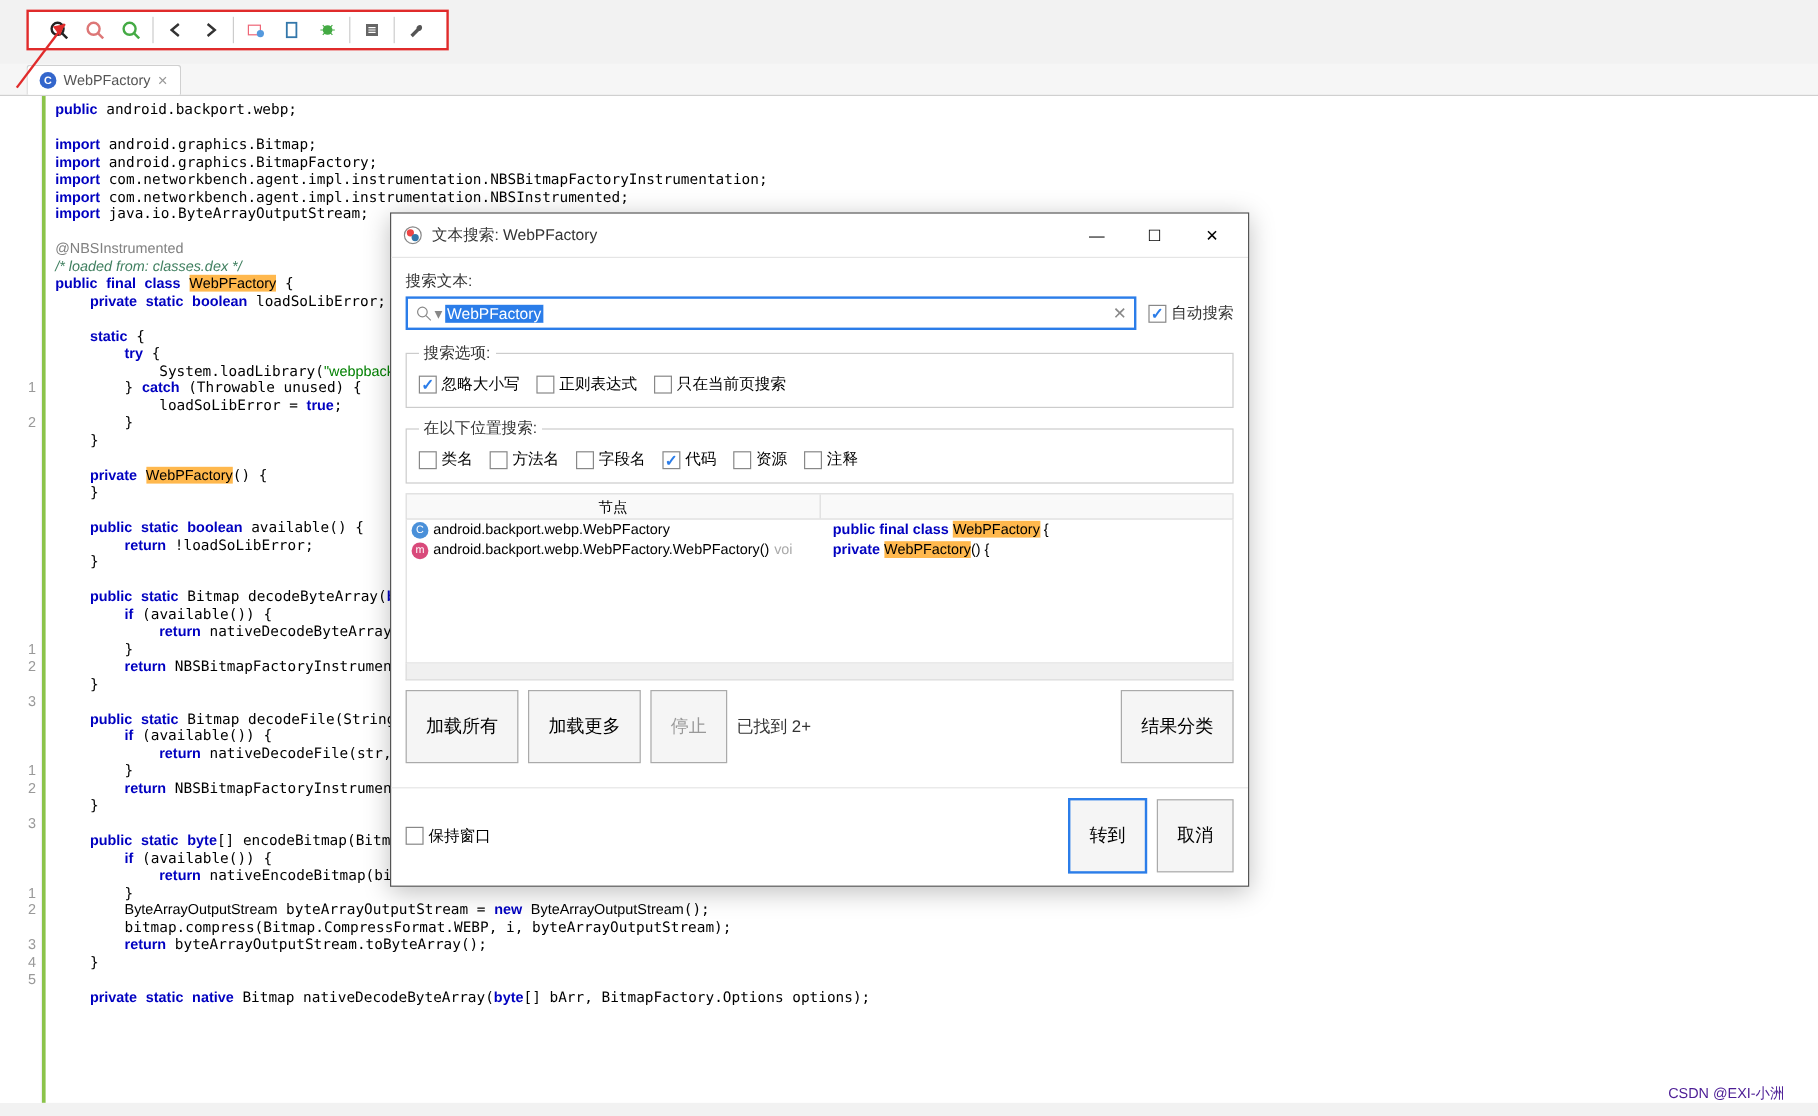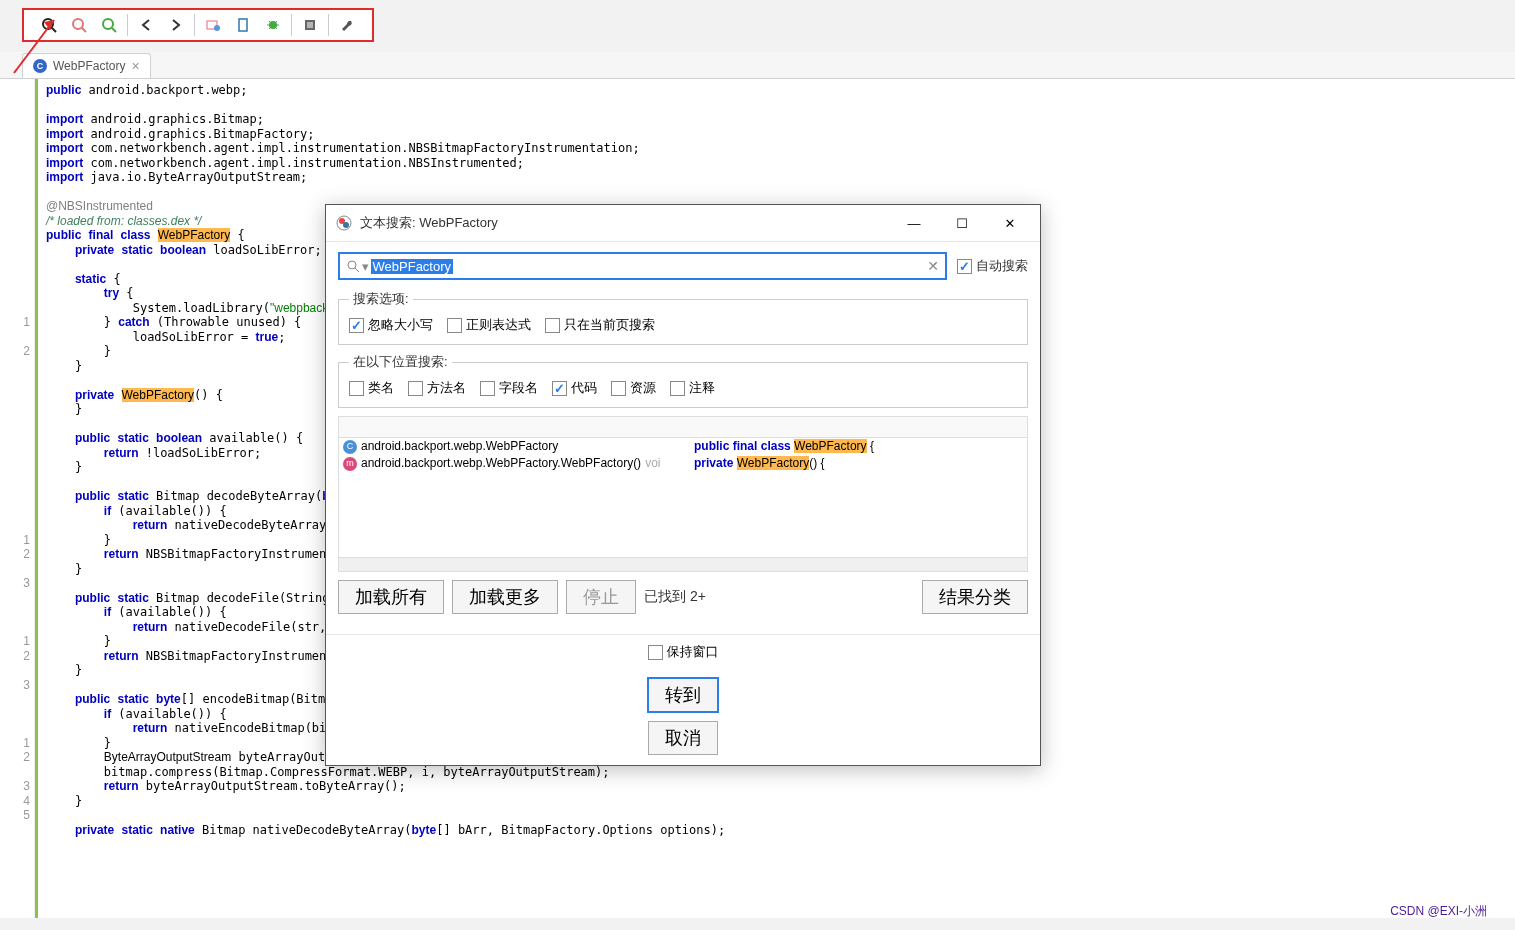--- a/index.html
+++ b/index.html
@@ -18,21 +18,21 @@
 .gutter div { height:14.5px; line-height:14.5px; text-align:right; padding-right:4px;}
 .code { flex:1; font-family:Consolas,monospace; font-size:12px; line-height:14.5px; padding:4px 0 0 8px; white-space:pre; color:#000; position:relative; border-left:3px solid #8bc34a; }
 .kw { color:#0000c0; font-weight:bold; }
 .str { color:#008000; }
 .ann { color:#808080; }
 .cmt { color:#3f7f5f; font-style:italic; }
 .hl { background:#ffb84d; }
 .hl-line { position:absolute; left:-8px; right:0; height:14.5px; background:#fff6dd; z-index:-1; }
 .pkgcls{color:#000;}
 
-.dialog { position:absolute; left:325px; top:204px; width:716px; background:#fff; border:1px solid #555; box-shadow:0 4px 20px rgba(0,0,0,.25); font-size:13px; }
+.dialog { position:absolute; left:325px; top:177px; width:716px; background:#fff; border:1px solid #555; box-shadow:0 4px 20px rgba(0,0,0,.25); font-size:13px; }
 .dlg-title { display:flex; align-items:center; gap:8px; padding:6px 10px; border-bottom:1px solid #e5e5e5; }
 .dlg-title-text { flex:1; color:#333; }
 .win-btn { width:40px; height:24px; display:flex; align-items:center; justify-content:center; cursor:pointer; font-size:13px;}
 .dlg-body { padding:10px 12px; }
 .dlg-label { color:#333; font-size:13px; margin-bottom:4px; }
 .search-row { display:flex; gap:10px; align-items:center; margin-bottom:10px; }
 .search-box { flex:1; display:flex; align-items:center; border:2px solid #2b7de9; background:#fff; height:28px; padding:0 6px; }
 .search-box input { flex:1; border:none; outline:none; font-size:13px; }
 .search-sel { background:#2b7de9; color:#fff; padding:0 2px; }
 .search-clear { color:#888; cursor:pointer; font-size:14px;}
@@ -47,26 +47,26 @@
 .results-head div { flex:1; text-align:center; line-height:22px; border-right:1px solid #ddd; }
 .results-head div:last-child{border:none;}
 .results-body { border:1px solid #ddd; border-top:none; height:120px; font-family:Consolas,monospace; font-size:12px; overflow:auto; }
 .res-row { display:flex; height:17px; line-height:17px; }
 .res-left { width:355px; padding-left:4px; display:flex; align-items:center; gap:4px; white-space:nowrap; overflow:hidden;}
 .res-right { flex:1; white-space:pre; }
 .res-icon-c{width:14px;height:14px;border-radius:50%;background:#4a90d9;color:#fff;font-size:9px;display:inline-flex;align-items:center;justify-content:center;font-family:sans-serif;}
 .res-icon-m{width:14px;height:14px;border-radius:50%;background:#d94a7b;color:#fff;font-size:9px;display:inline-flex;align-items:center;justify-content:center;font-family:sans-serif;}
 .dlg-scroll{height:14px;background:#f0f0f0;border:1px solid #ddd;border-top:none;margin-bottom:8px;}
 .btn-row { display:flex; gap:8px; align-items:center; margin-bottom:10px; }
-.btn { border:1px solid #aaa; background:#f5f5f5; padding:4px 16px; font-size:18px; cursor:pointer; }
+.btn { border:1px solid #aaa; background:#f5f5f5; padding:20px 16px; font-size:15px; cursor:pointer; }
 .btn.disabled { color:#999; }
 .btn.primary{border:2px solid #2b7de9;}
 .flex-spacer{flex:1;}
 .found-text{font-size:14px;color:#333;}
-.footer-row { display:flex; align-items:center; padding:8px 12px 10px; border-top:1px solid #e5e5e5; gap:8px;flex-direction:column;}
+.footer-row { display:flex; align-items:center; padding:8px 12px 10px; border-top:1px solid #e5e5e5; gap:8px;}
 .watermark { position:absolute; right:28px; bottom:10px; color:#4c1d95; font-size:12px; }
 .dim{color:#aaa;}
 </style>
 </head>
 <body>
 
 <svg class="arrow-ann" width="60" height="70">
   <line x1="6" y1="65" x2="46" y2="12" stroke="#e02b2b" stroke-width="2"></line>
   <polygon points="46,12 36,14 42,22" fill="#e02b2b"></polygon>
 </svg>
@@ -267,20 +267,21 @@
         <circle cx="8" cy="8" r="7" fill="#fff" stroke="#888"></circle>
         <circle cx="6" cy="6" r="3" fill="#e44"></circle>
         <circle cx="10" cy="10" r="3" fill="#37a"></circle>
       </svg>
     <span class="dlg-title-text">文本搜索: WebPFactory</span>
     <div class="win-btn">—</div>
     <div class="win-btn">☐</div>
     <div class="win-btn">✕</div>
   </div>
   <div class="dlg-body">
+    <div class="dlg-label">搜索文本:</div>
     <div class="search-row">
       <div class="search-box">
         <svg width="14" height="14">
             <circle cx="6" cy="6" r="4" stroke="#888" fill="none"></circle>
             <line x1="9" y1="9" x2="13" y2="13" stroke="#888"></line>
           </svg>
         <span style="color:#888;margin:0 2px">▾</span>
         <span class="search-sel">WebPFactory</span>
         <input type="text" readonly="" style="">
         <span class="search-clear">✕</span>
@@ -330,20 +331,21 @@
             <span class="chk "></span>
             <span>资源</span>
           </label>
           <label class="chk-item">
             <span class="chk "></span>
             <span>注释</span>
           </label>
         </div>
     </fieldset>
     <div class="results-head">
+      <div>节点</div>
       <div></div>
     </div>
     <div class="results-body" id="resbody">
         <div class="res-row">
           <div class="res-left">
             <span class="res-icon-c">C</span>
             <span>android.backport.webp.WebPFactory</span>
           </div>
           <div class="res-right"><span class="kw">public</span> <span class="kw">final</span> <span class="kw">class</span> <span class="hl">WebPFactory</span> {</div>
         </div>

